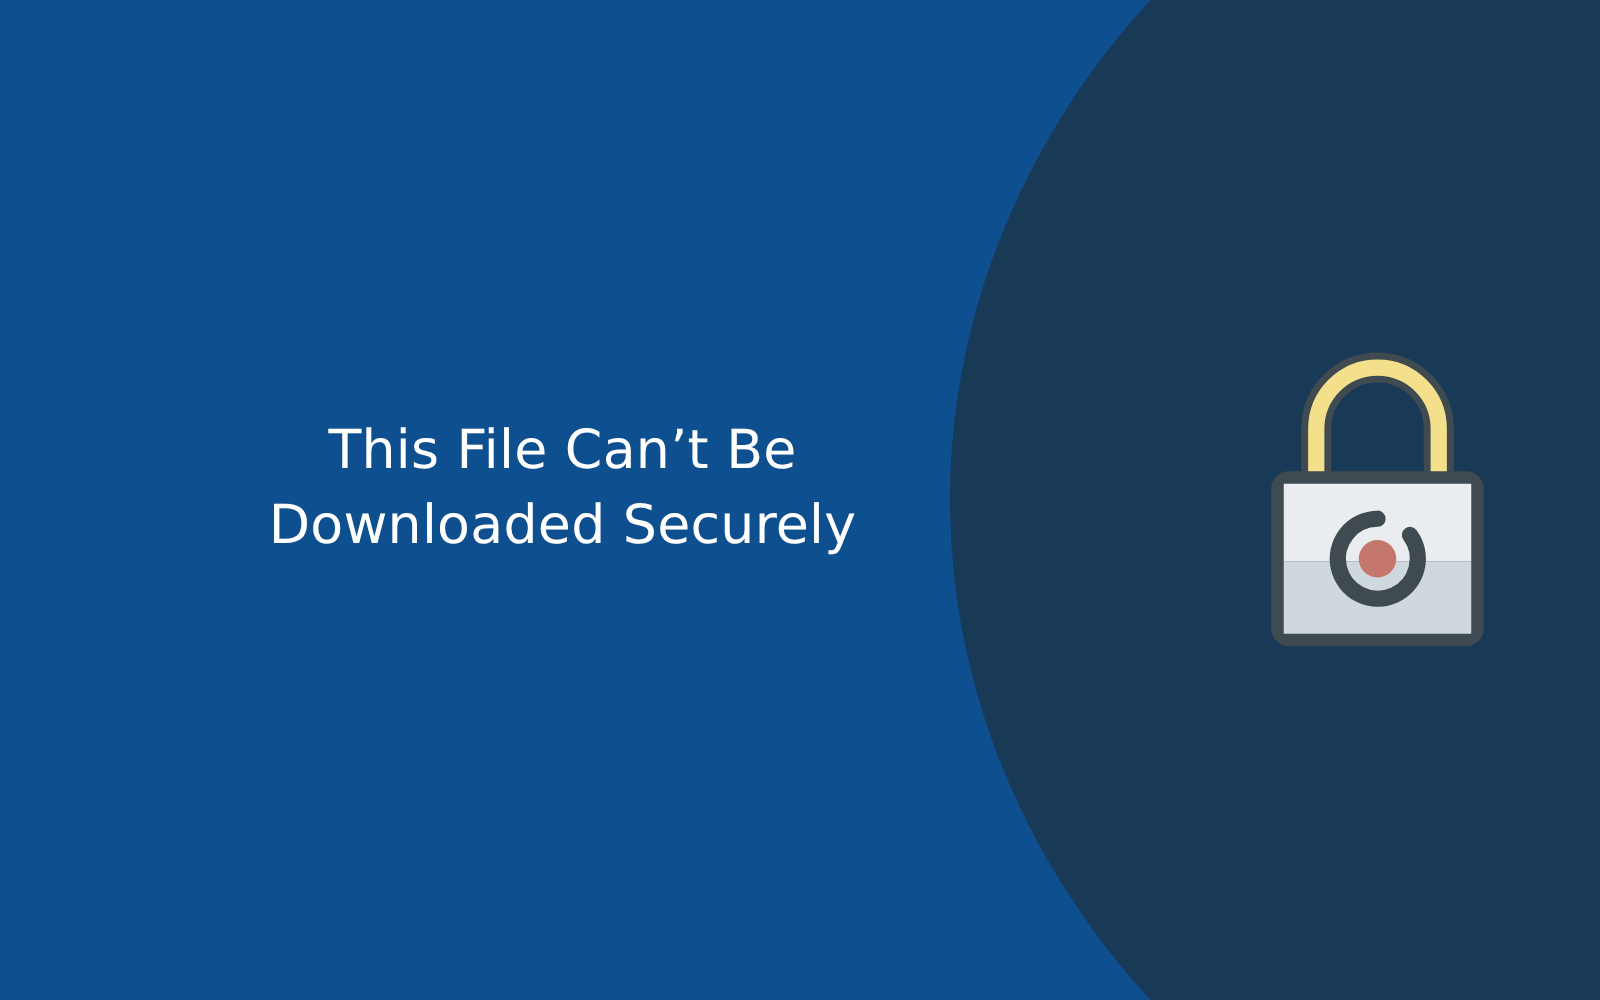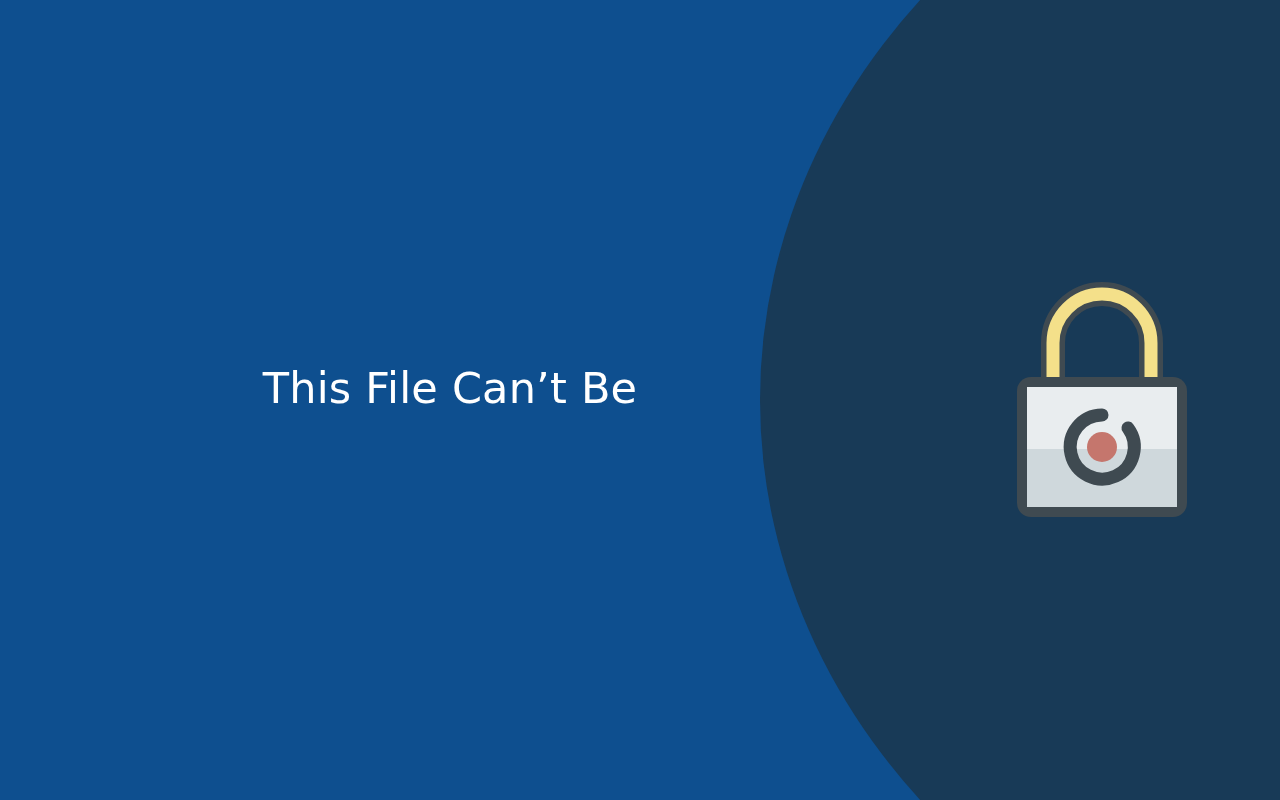--- a/index.html
+++ b/index.html
@@ -28,37 +28,37 @@
       position: absolute;
       left: 170px;
       top: 330px;
       color: #ffffff;
       font-size: 43px;
       font-weight: 400;
       line-height: 1.4;
       text-align: center;
       width: 560px;
       letter-spacing: 0.2px;
-      margin-top: 28px;
     }
     .lock-wrap {
       position: absolute;
       right: 73px;
       top: 265px;
       width: 210px;
       height: 270px;
     }
   </style>
 </head>
 <body>
 
 <div class="dark-shape"></div>
 
 <div class="headline">
   <span>This File Can’t Be</span><br>
+  <span>Downloaded Securely</span>
 </div>
 
 <div class="lock-wrap">
   <svg viewBox="0 0 210 270" width="210" height="270">
 
     <path d="M 56 118
              L 56 78
              A 49 49 0 0 1 154 78
              L 154 118" fill="none" stroke="#3f4a51" stroke-width="24" stroke-linecap="round"></path>
     <path d="M 56 118

